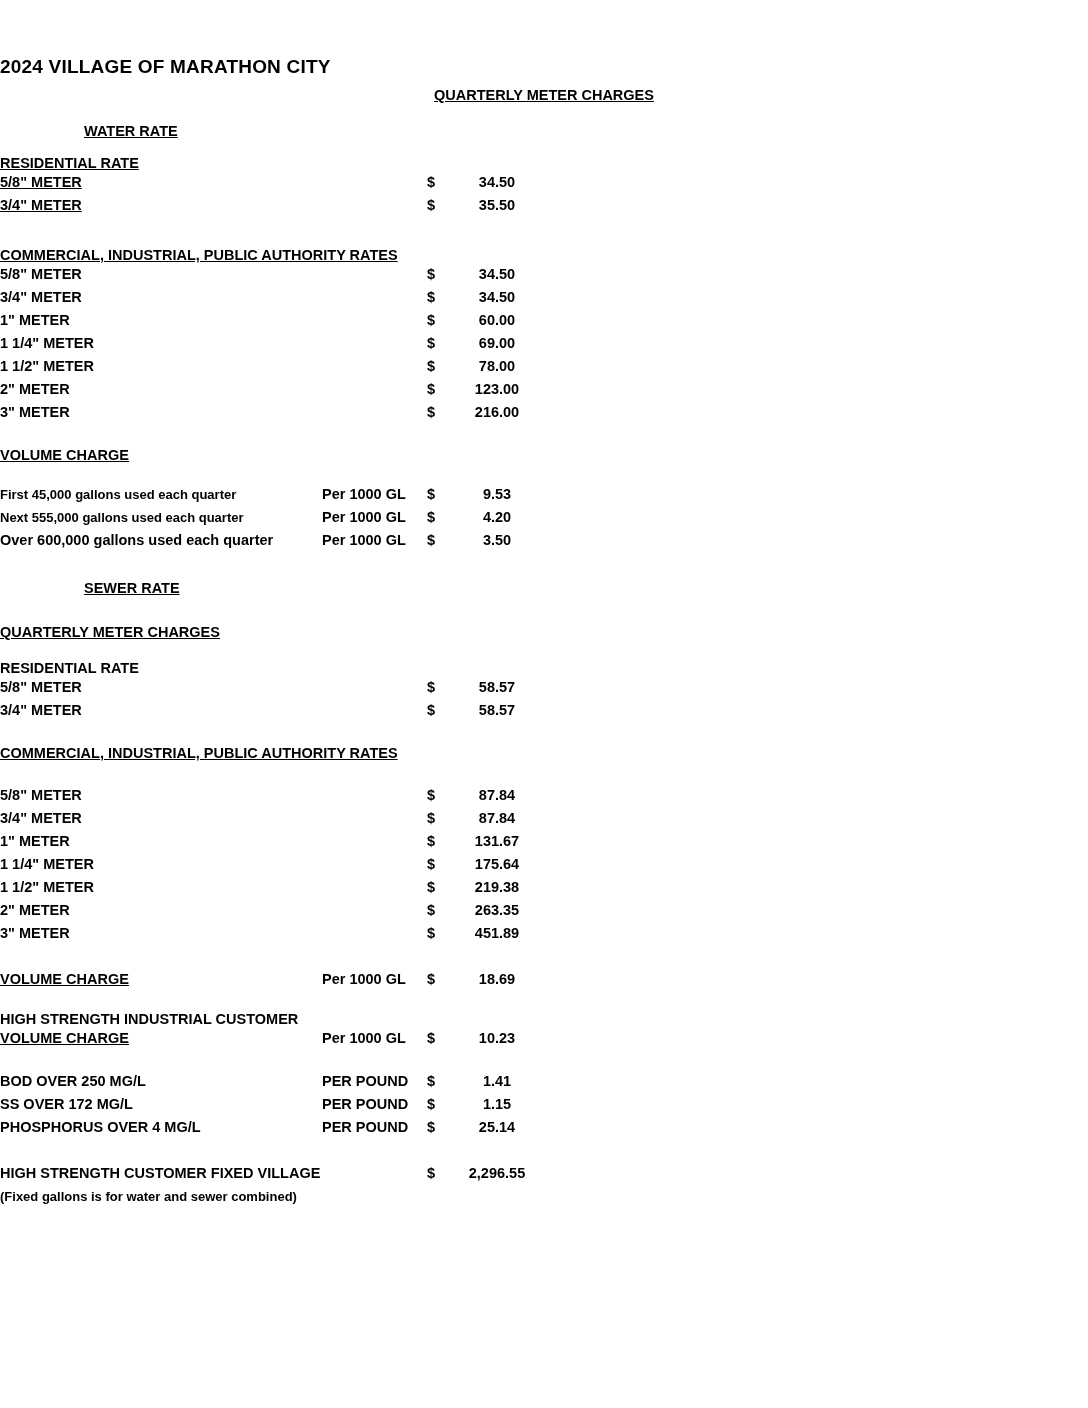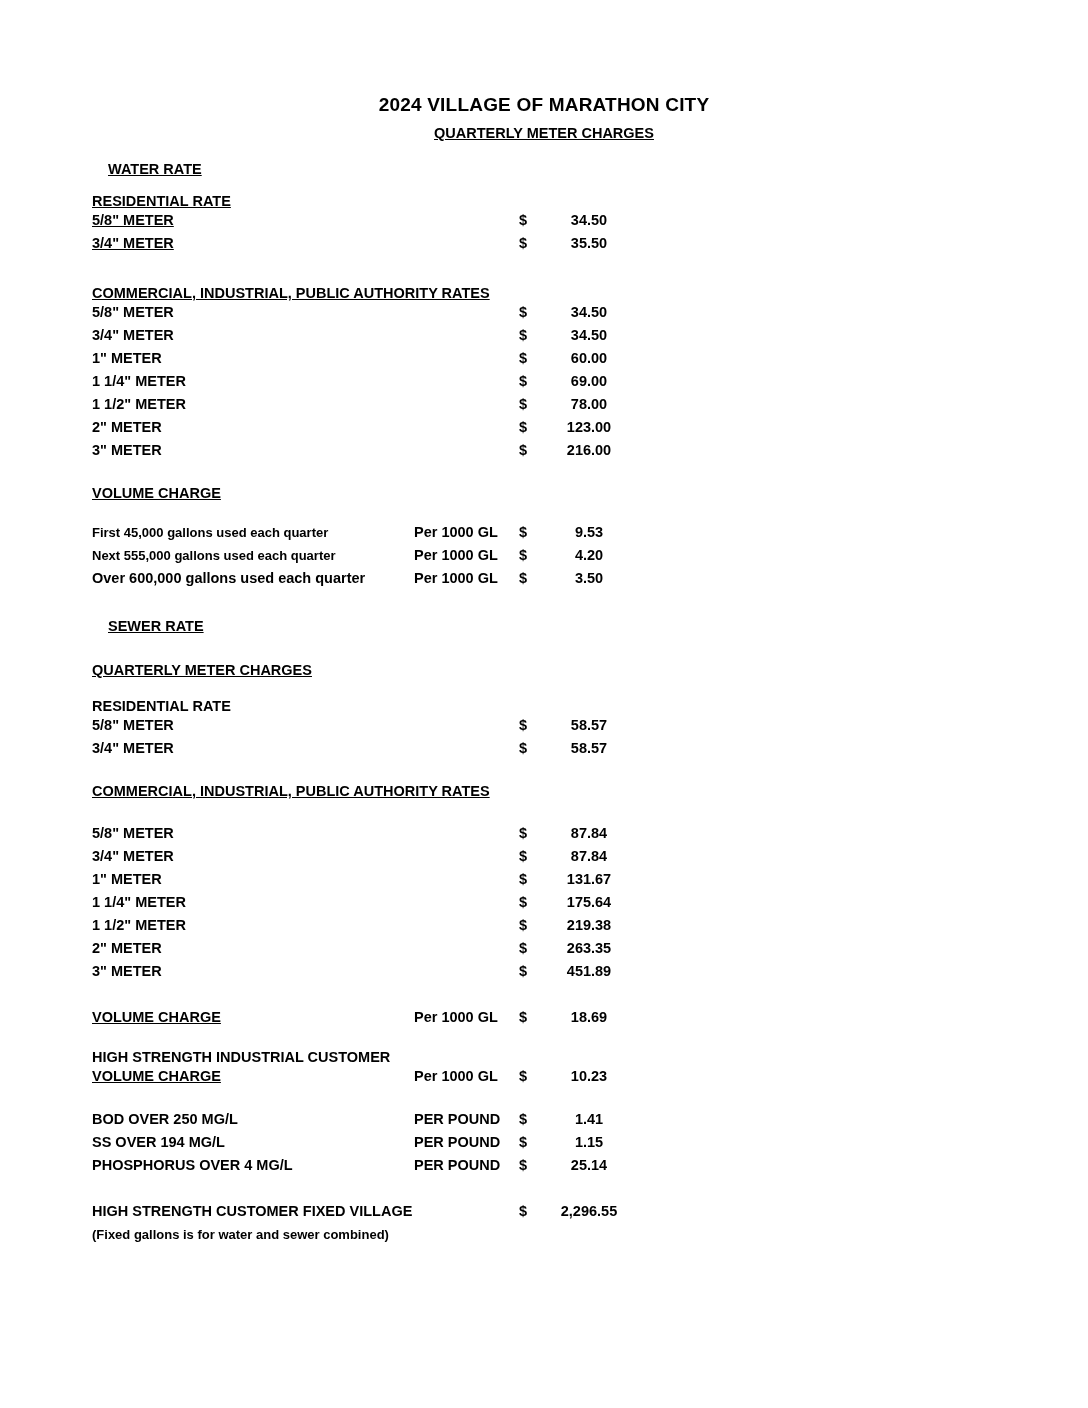--- a/index.html
+++ b/index.html
@@ -19,43 +19,42 @@
     position: relative;
     width: 1088px;
     height: 1408px;
     box-sizing: border-box;
     padding: 0;
   }
   
   .doc-title {
     font-size: 19px;
     font-weight: bold;
-    text-align: center;
+    text-align: left;
     letter-spacing: 0.2px;
     margin: 0;
-    padding-top: 94px;
+    padding-top: 56px;
   }
   .doc-subtitle {
     font-size: 14.5px;
     font-weight: bold;
     text-align: center;
     text-decoration: underline;
     margin: 0;
     padding-top: 9px;
   }
   .section-center {
     font-size: 14.5px;
     font-weight: bold;
     text-decoration: underline;
     margin: 0;
-    padding-left: 108px;
+    padding-left: 84px;
   }
   .block {
     margin: 0;
-    padding-left: 92px;
   }
   .heading {
     font-size: 14.5px;
     font-weight: bold;
     text-decoration: underline;
     margin: 0;
   }
   .heading.no-underline {
     text-decoration: none;
   }
@@ -340,21 +339,21 @@
   <div class="block">
     <table class="rate-table">
       <tbody>
           <tr class="row-h">
         <td class="c-label">BOD OVER 250 MG/L</td>
         <td class="c-unit">PER POUND</td>
         <td class="c-dollar">$</td>
         <td class="c-amount">1.41</td>
       </tr>
       <tr class="row-h">
-        <td class="c-label">SS OVER 194 MG/L</td>
+        <td class="c-label">SS OVER 172 MG/L</td>
         <td class="c-unit">PER POUND</td>
         <td class="c-dollar">$</td>
         <td class="c-amount">1.15</td>
       </tr>
       <tr class="row-h">
         <td class="c-label">PHOSPHORUS OVER 4 MG/L</td>
         <td class="c-unit">PER POUND</td>
         <td class="c-dollar">$</td>
         <td class="c-amount">25.14</td>
       </tr>

